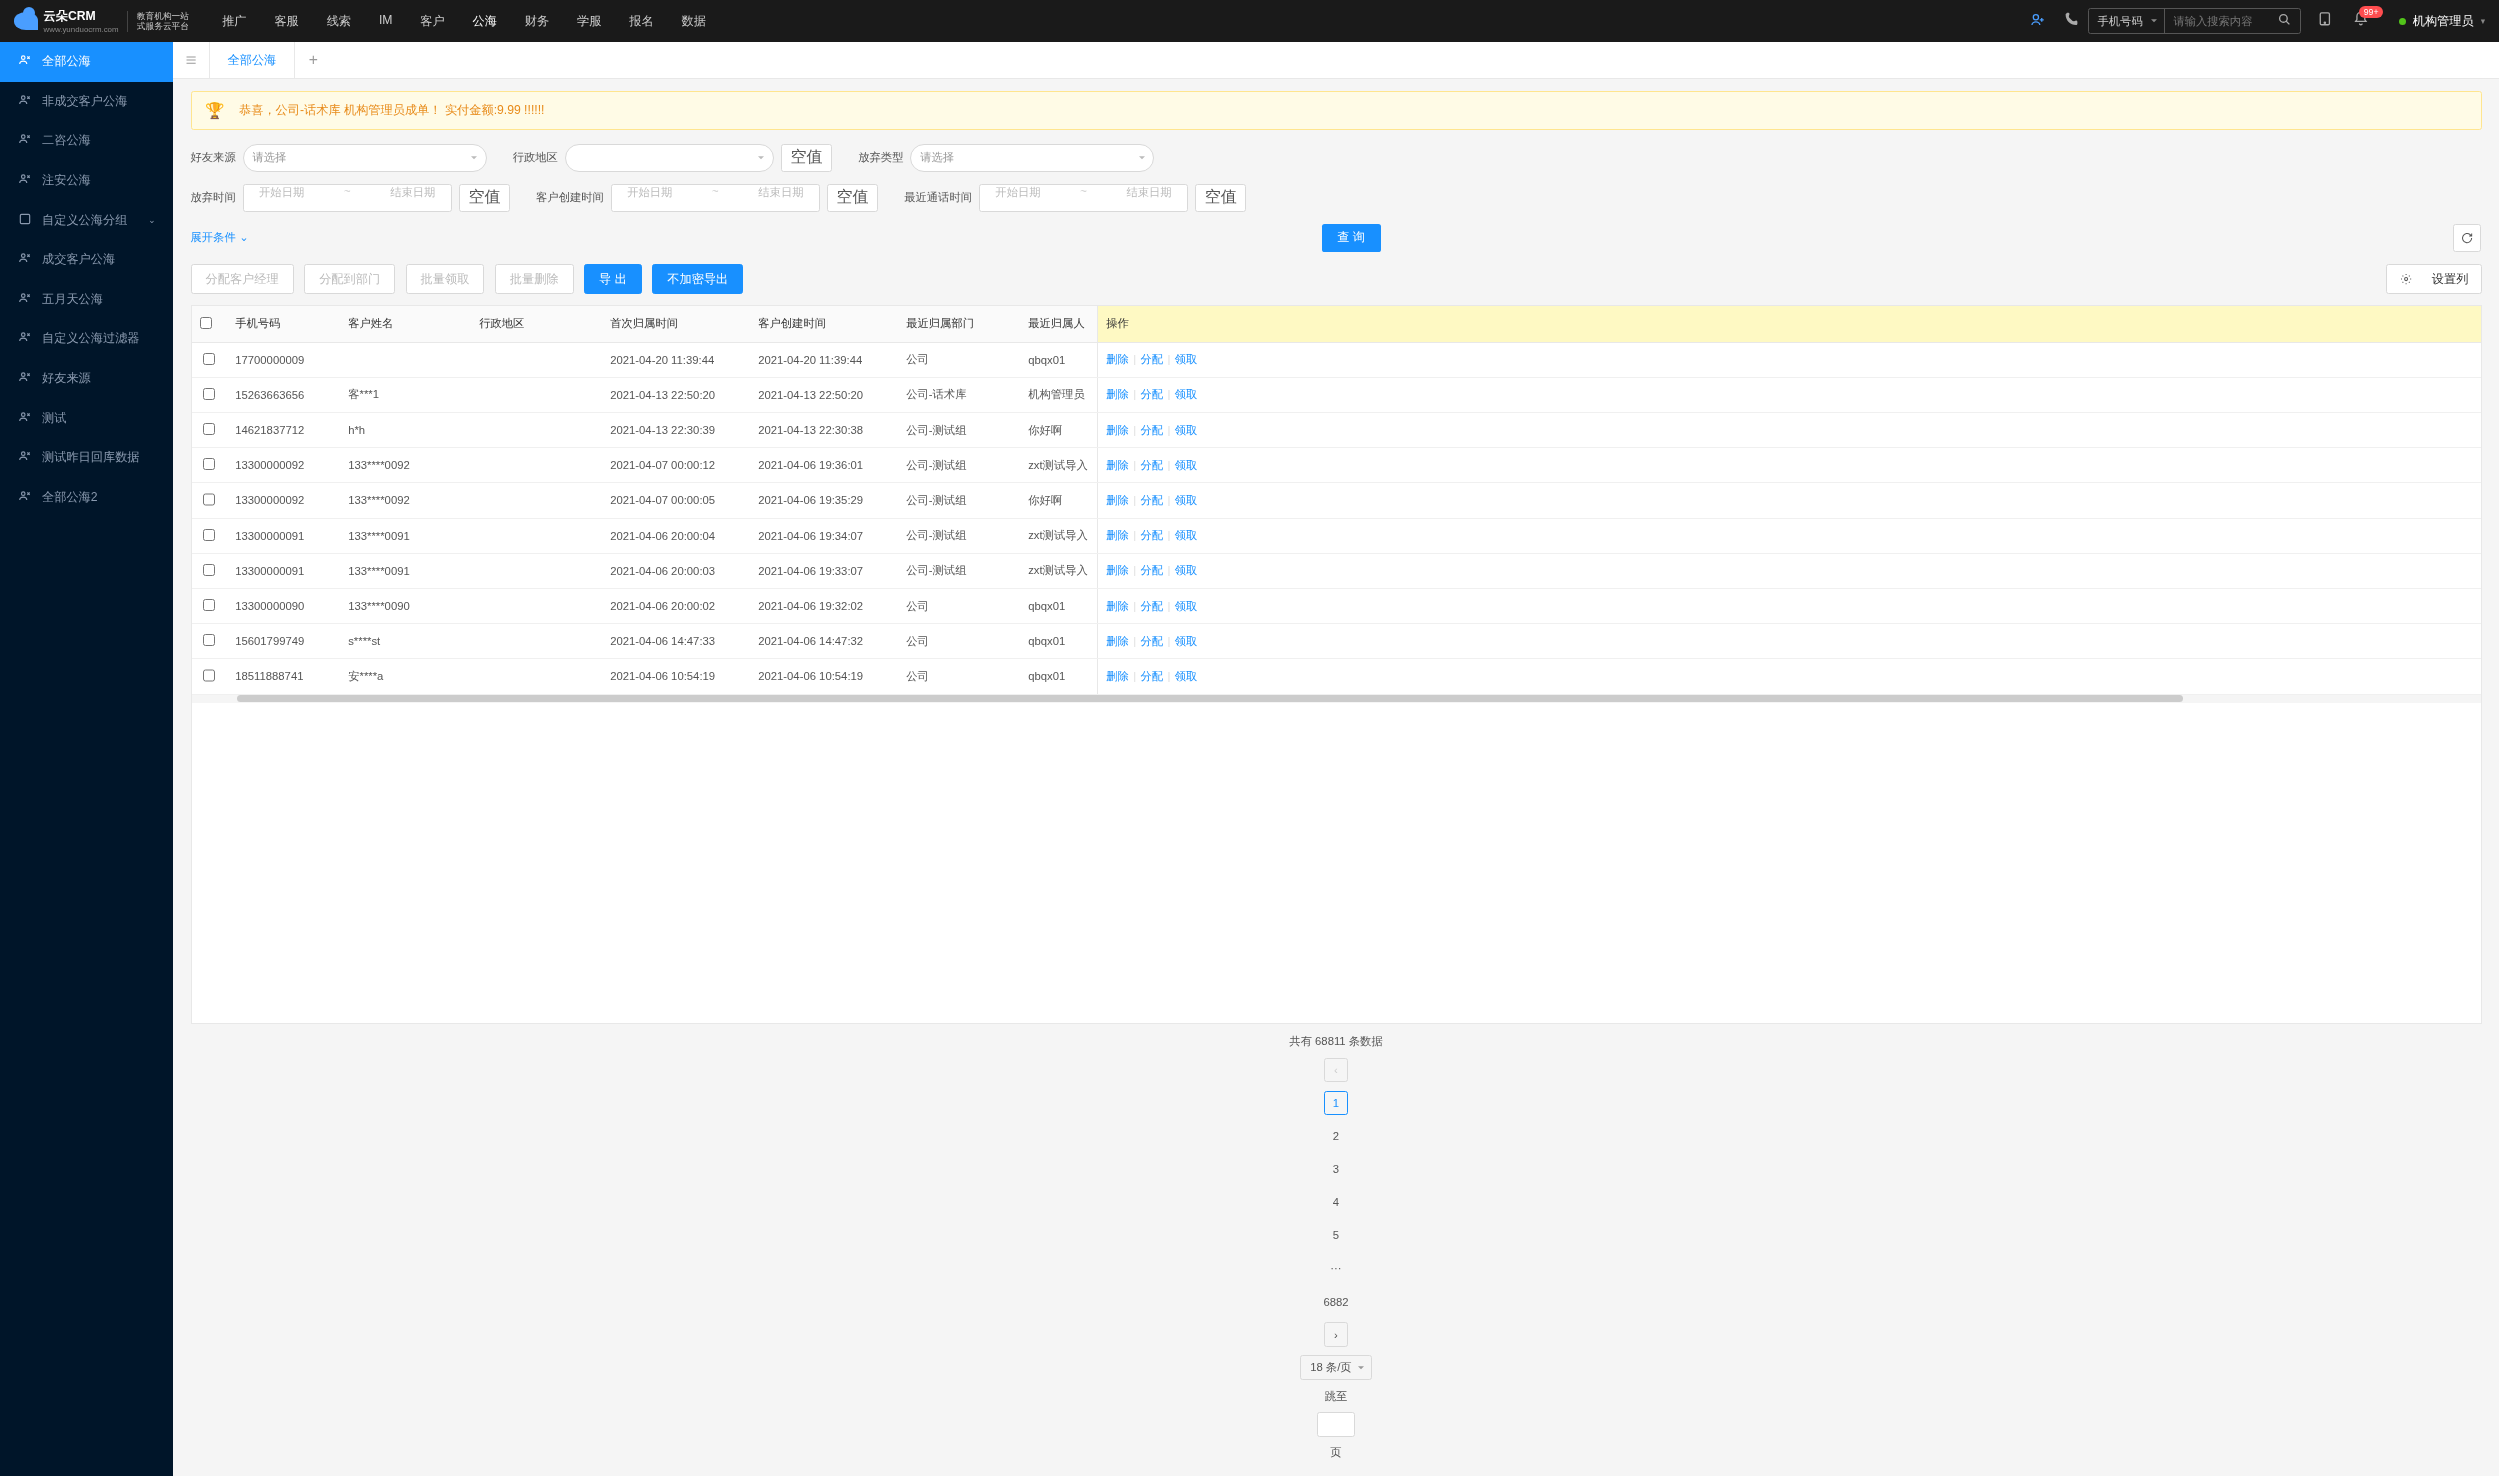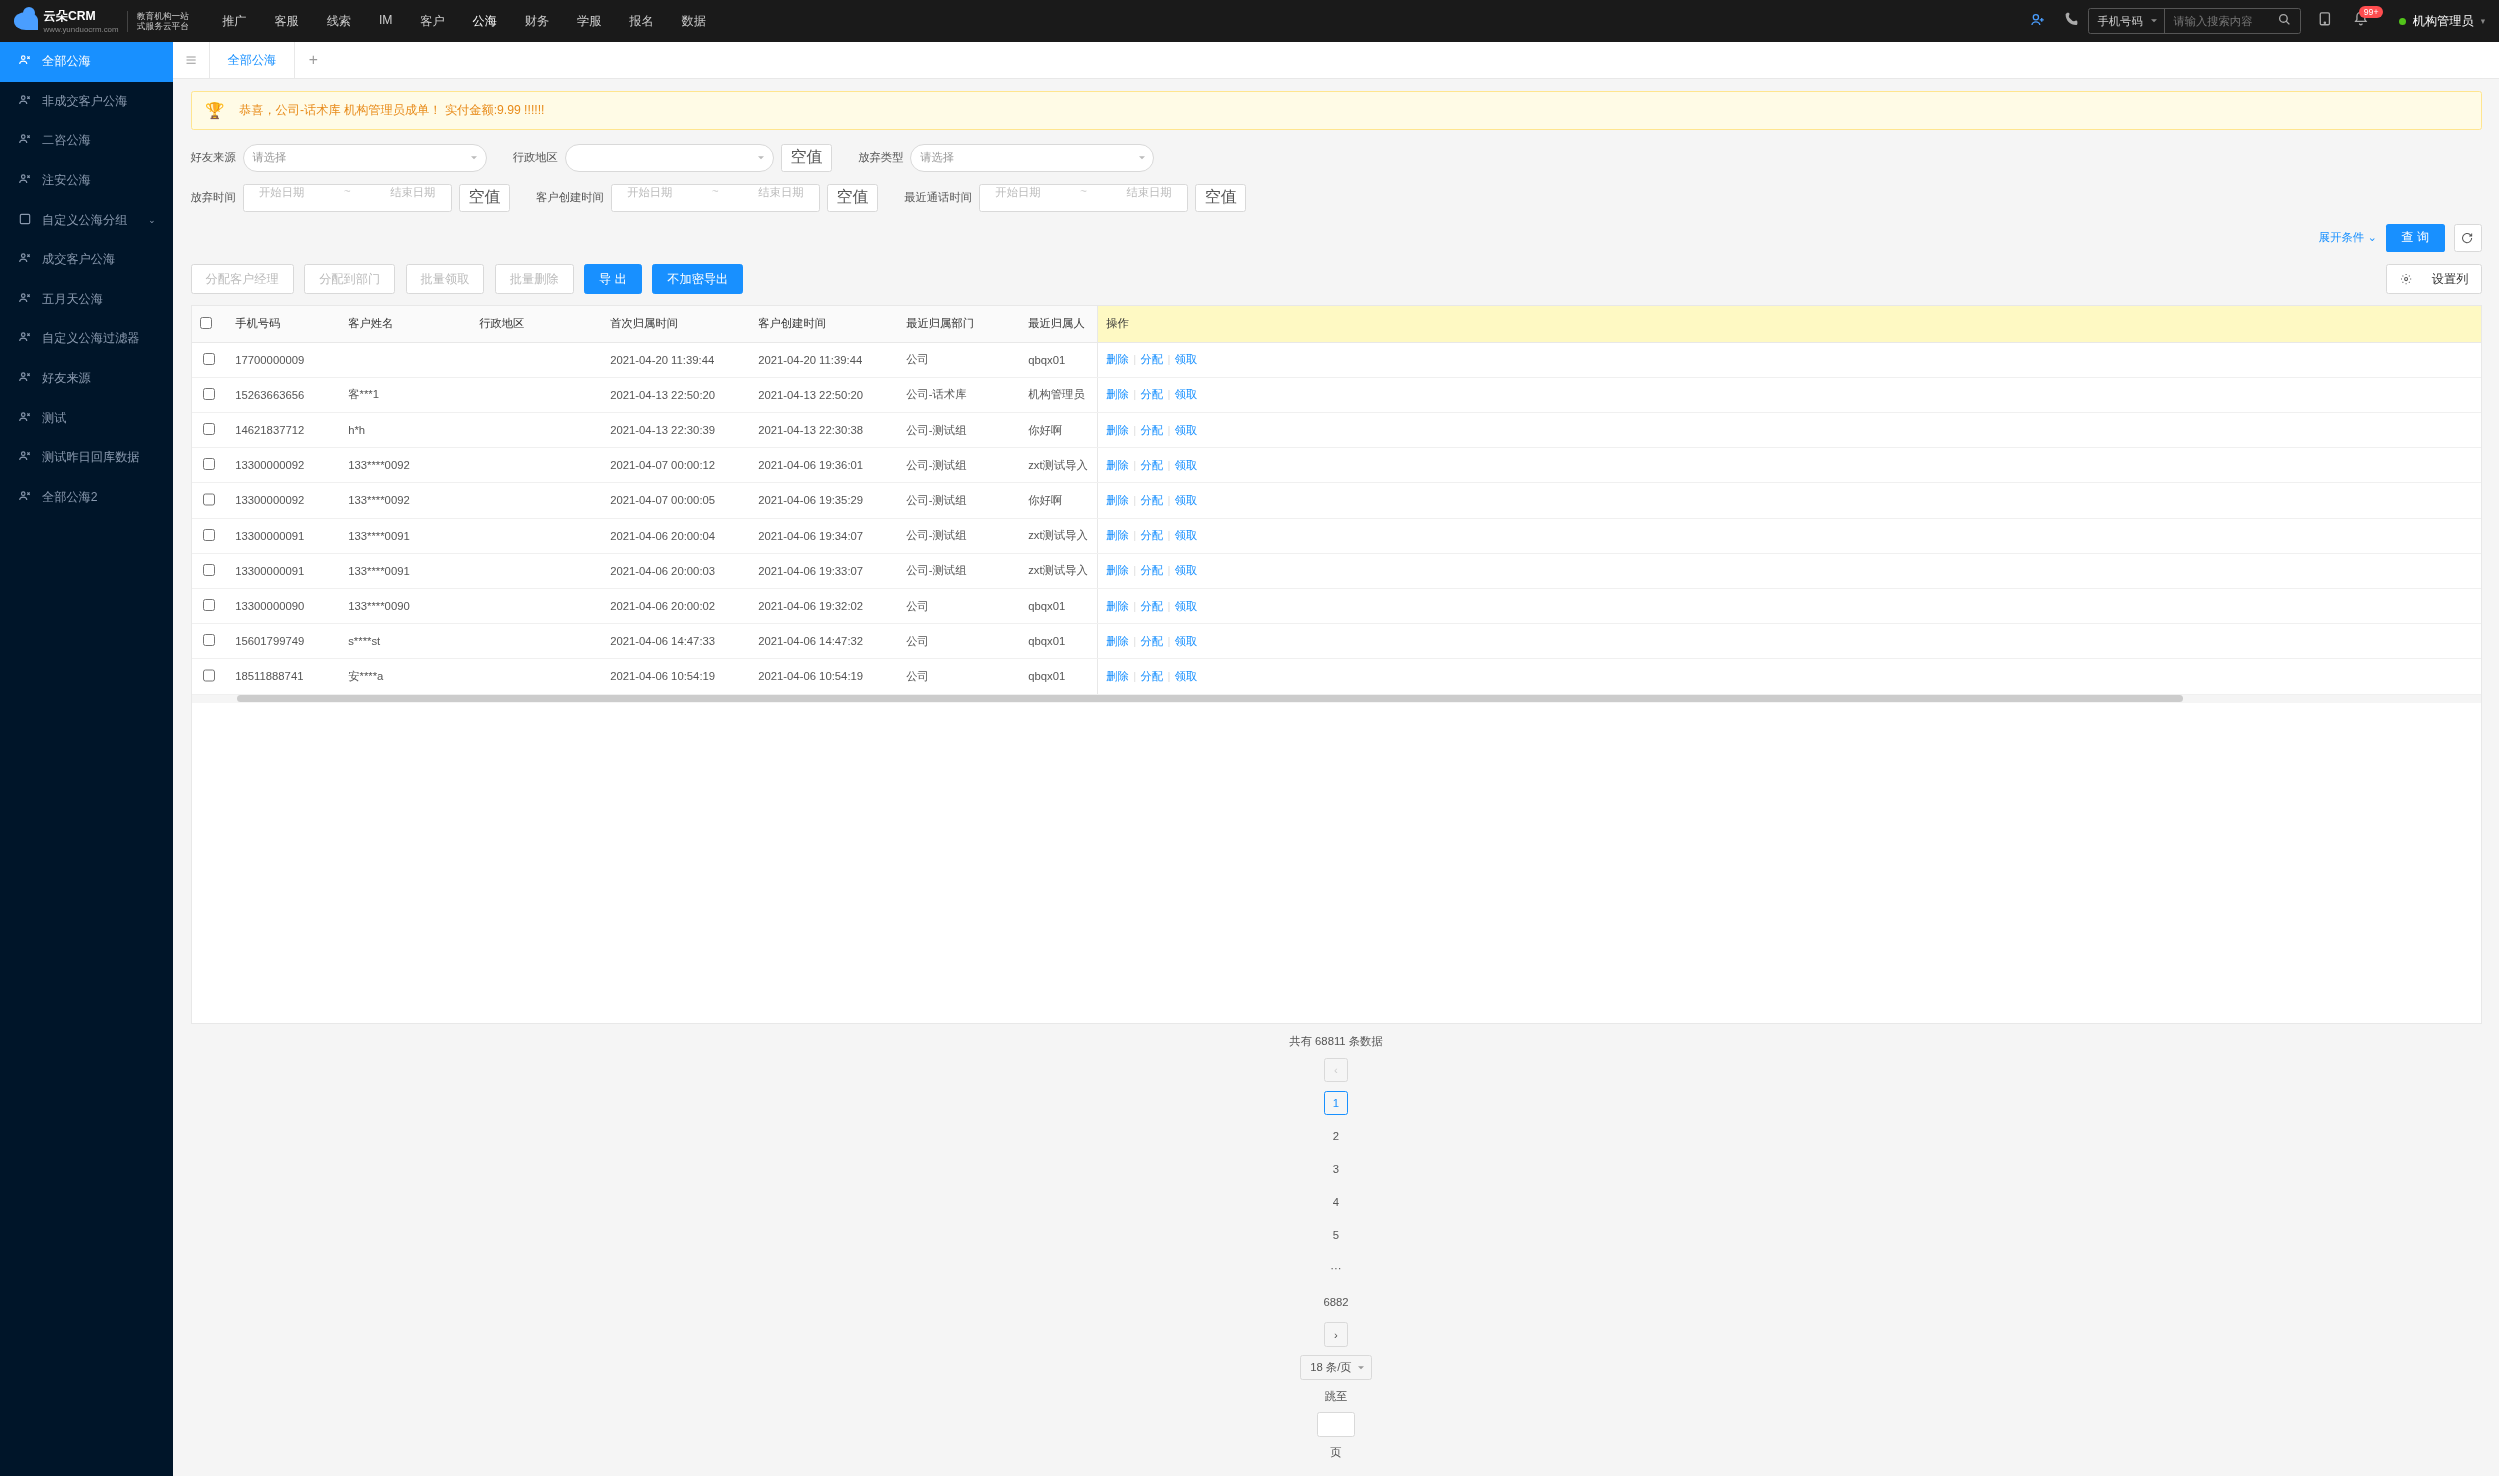--- a/index.html
+++ b/index.html
@@ -59,21 +59,21 @@
 .filter-item { display: flex; align-items: center; gap: 7px; }
 .filter-label { font-size: 11.3px; color: #555; white-space: nowrap; text-align: right; }
 .filter-input { height: 28px; border: 0.9px solid #d9d9d9; border-radius: 14px; padding: 0 24.4px 0 8.7px; font-size: 11.3px; color: #999; display: flex; align-items: center; background: #fff; position: relative; }
 .filter-input.select::after { content: ''; position: absolute; right: 8.7px; top: 50%; transform: translateY(-30%); border: 3.5px solid transparent; border-top-color: #bbb; }
 .w280 { width: 244px; } .w240 { width: 209px; }
 .date-range { height: 28px; border: 0.9px solid #d9d9d9; border-radius: 2.6px; display: flex; align-items: flex-start; padding: 0 8.7px; font-size: 11.3px; color: #bbb; background: #fff; }
 .date-range .sep { padding: 0 7px; color: #ccc; }
 .date-range span { flex: 1; text-align: center; }
 .btn-small { height: 28px; padding: 0 8.7px; border: 0.9px solid #d9d9d9; border-radius: 2.6px; background: #fff; font-size: 16px; color: #555; cursor: pointer; display: flex; align-items: center; }
 
-.filter-actions { display: flex; justify-content: flex-end; gap: 8.7px; align-items: center; margin-bottom: 12.2px; }
+.filter-actions { display: flex; justify-content: space-between; gap: 8.7px; align-items: center; margin-bottom: 12.2px; }
 .link-blue { color: #1890ff; font-size: 11.3px; cursor: pointer; display: flex; align-items: center; gap: 3.5px; }
 .btn-primary { height: 28px; padding: 0 15.7px; background: #1890ff; color: #fff; border: none; border-radius: 2.6px; font-size: 12.2px; cursor: pointer; }
 .btn-icon { width: 28px; height: 28px; border: 0.9px solid #d9d9d9; border-radius: 2.6px; background: #fff; display: flex; align-items: center; justify-content: center; color: #555; cursor: pointer; }
 
 
 .toolbar { display: flex; gap: 10.5px; margin-bottom: 10.5px; }
 .btn { height: 30px; padding: 0 14px; border: 0.9px solid #d9d9d9; border-radius: 2.6px; background: #fff; font-size: 12.2px; cursor: pointer; display: flex; align-items: center; }
 .btn.disabled { color: #bbb; cursor: not-allowed; }
 .btn.primary { background: #1890ff; color: #fff; border-color: #1890ff; }
 .toolbar-spacer { flex: 1; }

